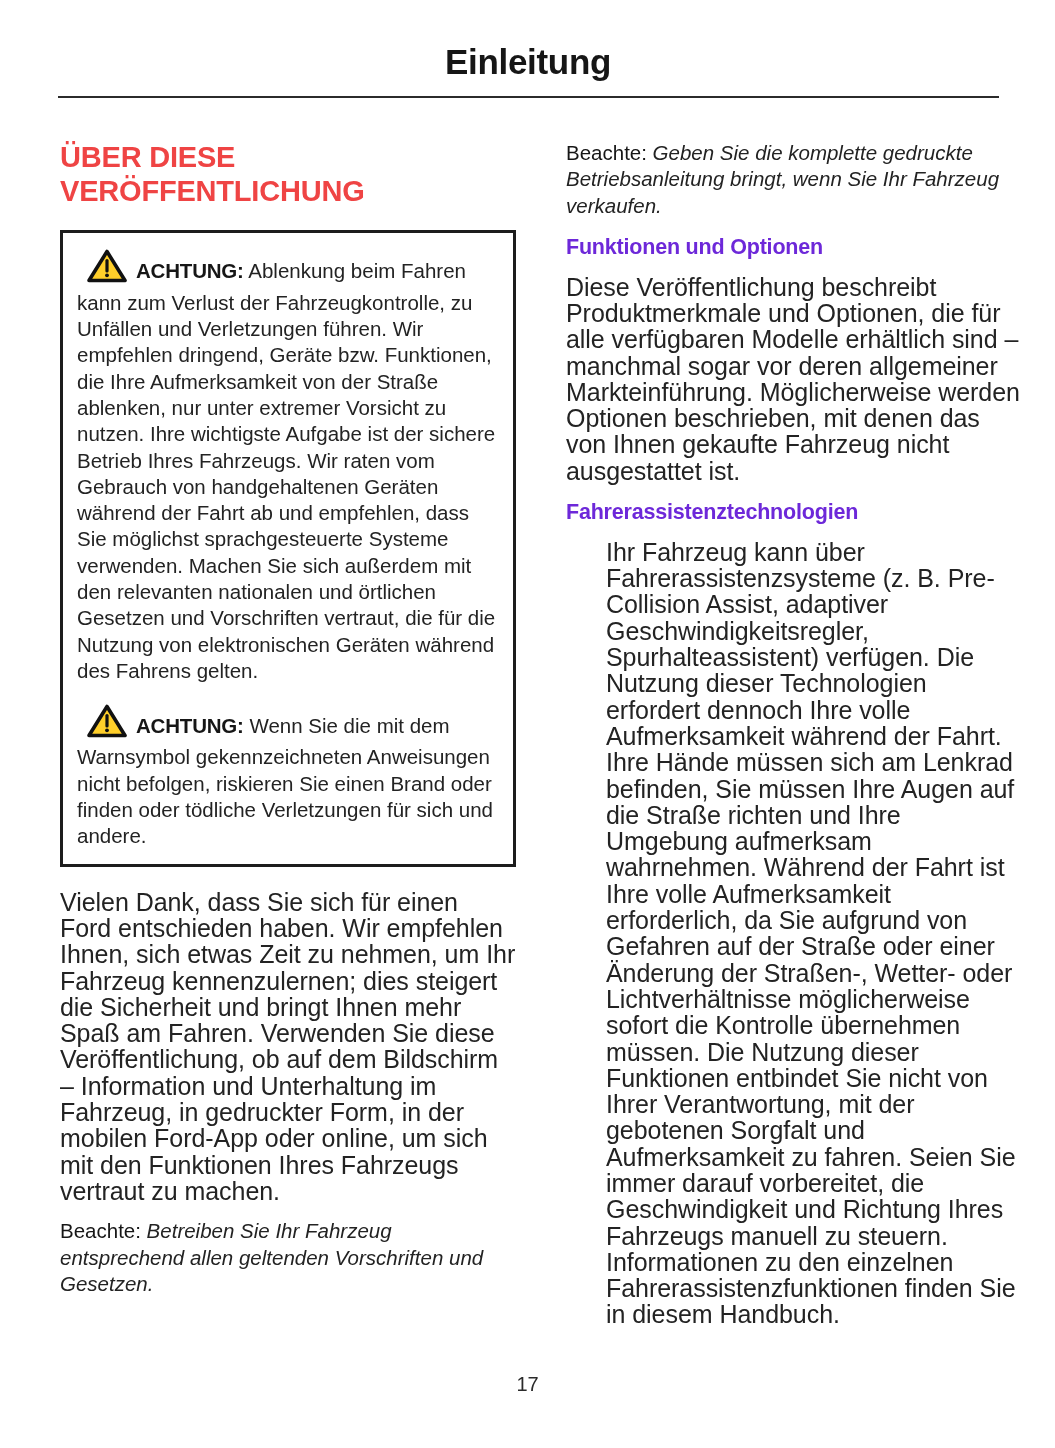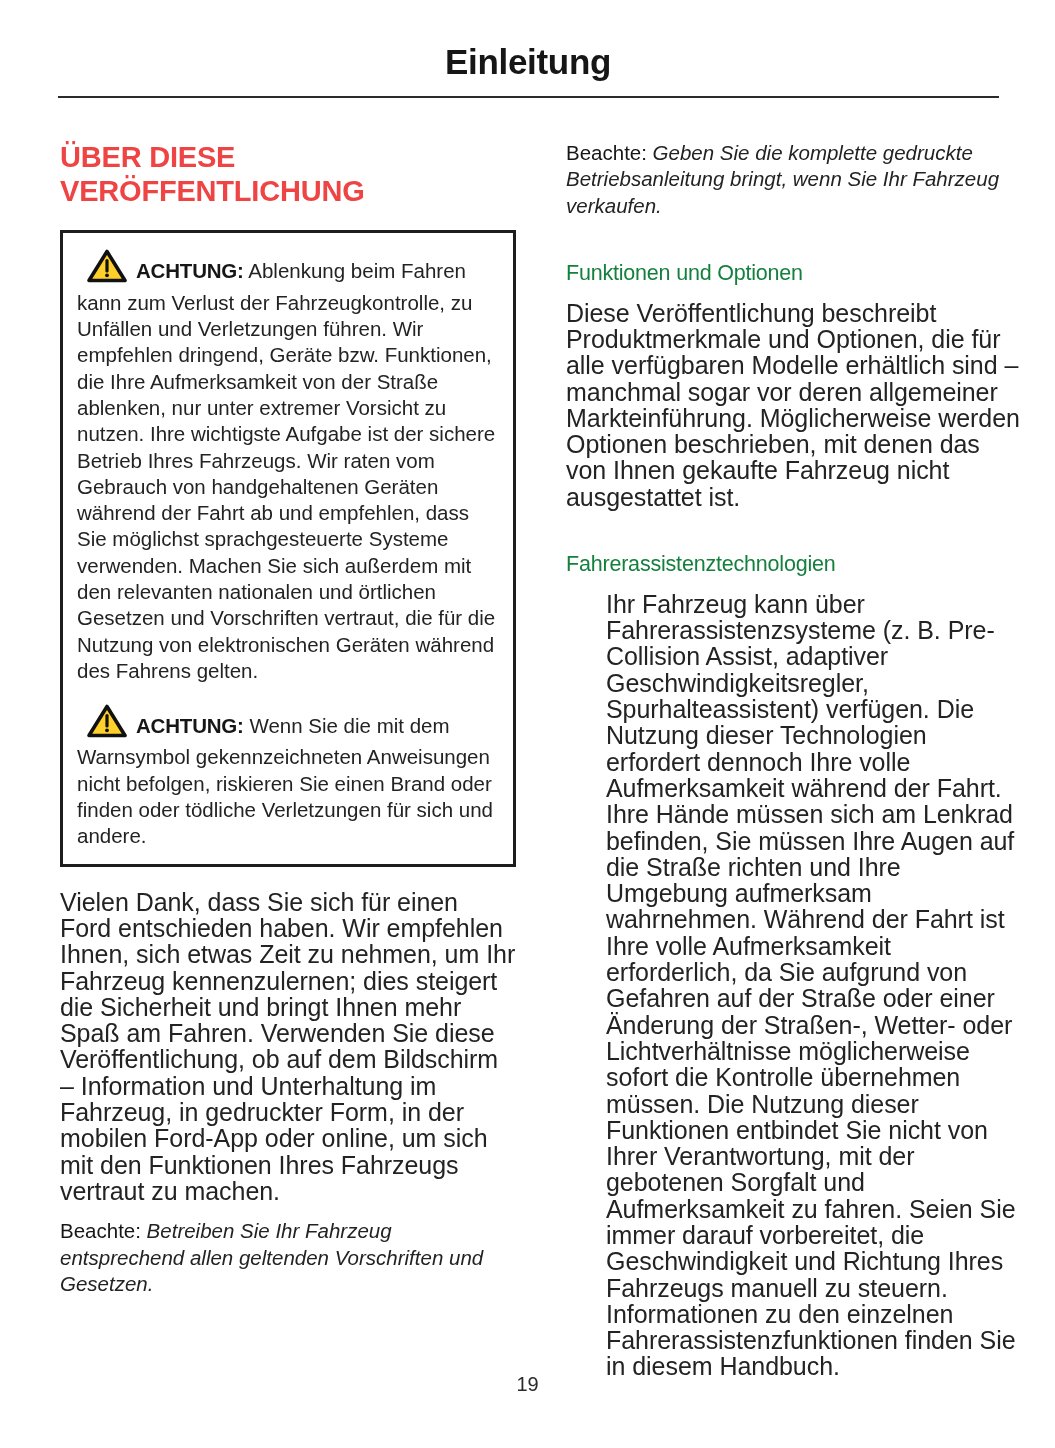--- a/index.html
+++ b/index.html
@@ -62,24 +62,24 @@
     font-size: 29px;
     font-weight: 700;
     line-height: 1.18;
     letter-spacing: -0.2px;
     color: #ef4444;
     margin: 0 0 22px 0;
     text-transform: none;
   }
   .sub-title {
     font-size: 21.5px;
-    font-weight: 400;
+    font-weight: 700;
     letter-spacing: -0.2px;
-    color: #15803d;
-    margin: 42px 0 13px 0;
+    color: #6d28d9;
+    margin: 16px 0 13px 0;
     line-height: 1.2;
   }
 
   
   p.body {
     font-size: 25px;
     line-height: 26.3px;
     margin: 0 0 14px 0;
     color: #232323;
     font-weight: 400;
@@ -192,15 +192,15 @@
     <p class="note"><span class="note-label">Beachte:</span><span class="note-text"> Geben Sie die komplette gedruckte Betriebsanleitung bringt, wenn Sie Ihr Fahrzeug verkaufen.</span></p>
 
     <h2 class="sub-title">Funktionen und Optionen</h2>
     <p class="body">Diese Veröffentlichung beschreibt Produktmerkmale und Optionen, die für alle verfügbaren Modelle erhältlich sind – manchmal sogar vor deren allgemeiner Markteinführung. Möglicherweise werden Optionen beschrieben, mit denen das von Ihnen gekaufte Fahrzeug nicht ausgestattet ist.</p>
 
     <h2 class="sub-title">Fahrerassistenztechnologien</h2>
     <p class="body">Ihr Fahrzeug kann über Fahrerassistenzsysteme (z. B. Pre-Collision Assist, adaptiver Geschwindigkeitsregler, Spurhalteassistent) verfügen. Die Nutzung dieser Technologien erfordert dennoch Ihre volle Aufmerksamkeit während der Fahrt. Ihre Hände müssen sich am Lenkrad befinden, Sie müssen Ihre Augen auf die Straße richten und Ihre Umgebung aufmerksam wahrnehmen. Während der Fahrt ist Ihre volle Aufmerksamkeit erforderlich, da Sie aufgrund von Gefahren auf der Straße oder einer Änderung der Straßen-, Wetter- oder Lichtverhältnisse möglicherweise sofort die Kontrolle übernehmen müssen. Die Nutzung dieser Funktionen entbindet Sie nicht von Ihrer Verantwortung, mit der gebotenen Sorgfalt und Aufmerksamkeit zu fahren. Seien Sie immer darauf vorbereitet, die Geschwindigkeit und Richtung Ihres Fahrzeugs manuell zu steuern. Informationen zu den einzelnen Fahrerassistenzfunktionen finden Sie in diesem Handbuch.</p>
 
   </div>
 
-  <div class="page-number">19</div>
+  <div class="page-number">17</div>
 
 </div>
 
 </body></html>

